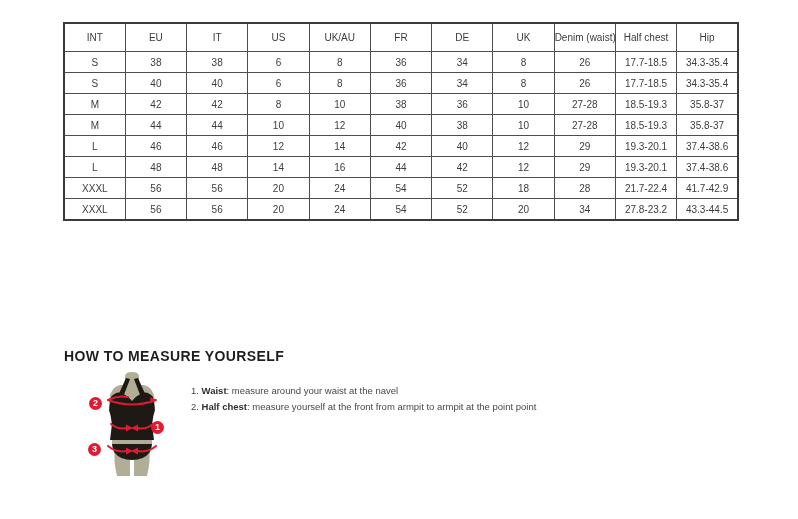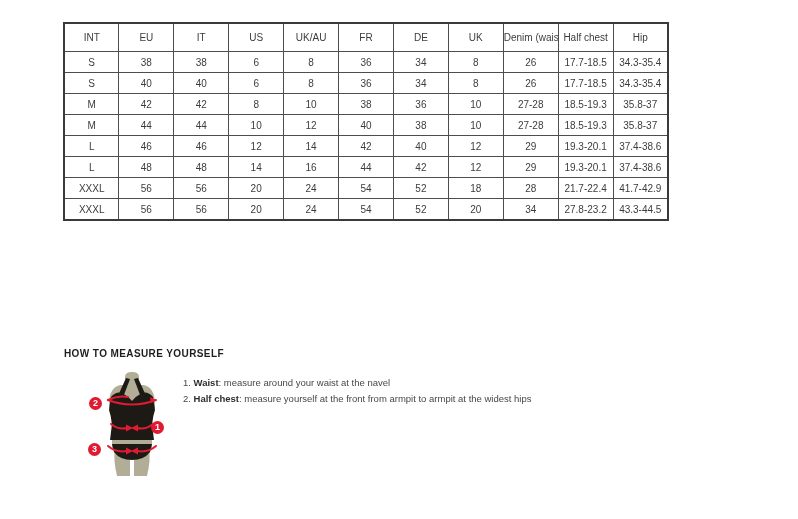--- a/index.html
+++ b/index.html
@@ -7,21 +7,21 @@
     width: 798px; height: 519px;
     background: #ffffff;
     position: relative;
     font-family: "Liberation Sans", sans-serif;
     overflow: hidden;
   }
 
   
   .size-table {
     position: absolute; left: 63px; top: 22px;
-    width: 606px;
+    width: 676px;
     border-collapse: collapse;
     table-layout: fixed;
     border: 2px solid var(--table-border, #3a3a3a);
   }
   .size-table th, .size-table td {
     border: 1px solid var(--table-border-inner, #4d4d4d);
     text-align: center;
     vertical-align: middle;
     font-size: 10px;
     font-weight: 400;
@@ -30,28 +30,28 @@
     white-space: nowrap;
     overflow: hidden;
   }
   .size-table th { height: 27px; }
   .size-table td { height: 20px; }
 
   
   .measure-heading {
     position: absolute; left: 64px; top: 348px;
     margin: 0;
-    font-size: 10px;
+    font-size: 14px;
     font-weight: 700;
     letter-spacing: 0.4px;
     color: #1e1e1e;
   }
   .steps {
     position: absolute; left: 175px; top: 369px;
-    margin: 8px; padding: 0;
+    margin: 16px; padding: 0;
     list-style: none;
     font-size: 9.5px;
     color: #474747;
   }
   .steps li { line-height: 11px; margin-bottom: 5px; }
   .steps .term { font-weight: 700; color: #2e2e2e; }
 
   
   .figure {
     position: absolute; left: 84px; top: 370px;
@@ -233,16 +233,16 @@
       <path class="band" d="M72,76 Q64,83 53,81"></path>
       <path class="ahead" d="M47,81 L54,77.5 L54,84.5 Z"></path>
     </svg>
     <span class="badge badge-chest">2</span>
     <span class="badge badge-waist">1</span>
     <span class="badge badge-hips">3</span>
   </div>
 
   <ol id="steps" class="steps">
       <li><span class="num">1. </span><span class="term">Waist</span><span>: measure around your waist at the navel</span></li>
-      <li><span class="num">2. </span><span class="term">Half chest</span><span>: measure yourself at the front from armpit to armpit at the widest hips</span></li>
+      <li><span class="num">2. </span><span class="term">Half chest</span><span>: measure yourself at the front from armpit to armpit at the point point</span></li>
     </ol>
 
 </div>
 
 </body></html>

